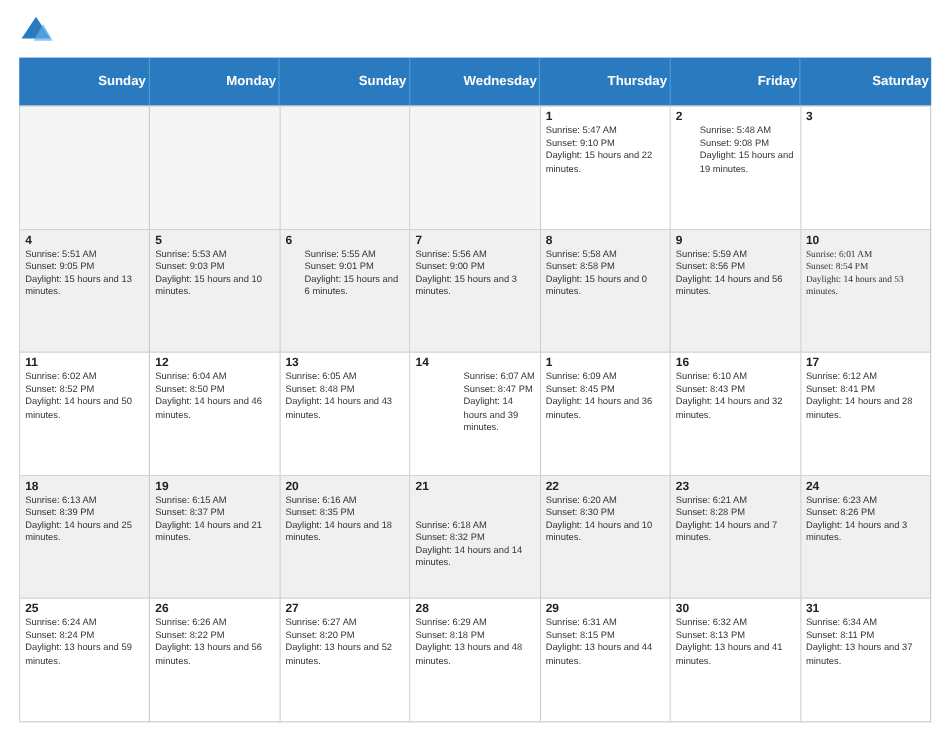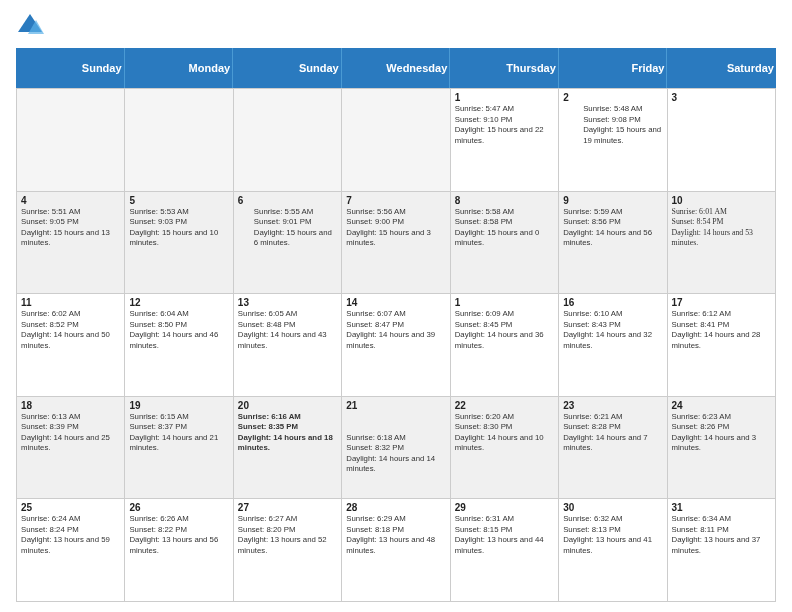--- a/index.html
+++ b/index.html
@@ -230,21 +230,21 @@
 Daylight: 14 hours and 46 minutes.</div>
           </div>
           <div class="cal-cell">
             <span class="day-num">13</span>
             <div class="cell-text" style="white-space: pre-line;">Sunrise: 6:05 AM
 Sunset: 8:48 PM
 Daylight: 14 hours and 43 minutes.</div>
           </div>
           <div class="cal-cell">
             <span class="day-num">14</span>
-            <div class="cell-text" style="white-space: pre-line;">Sunrise: 6:07 AM
+            <div class="cell-text" style="white-space: pre-line; margin-left: 40px;">Sunrise: 6:07 AM
 Sunset: 8:47 PM
 Daylight: 14 hours and 39 minutes.</div>
           </div>
           <div class="cal-cell">
             <span class="day-num">1</span>
             <div class="cell-text" style="white-space: pre-line;">Sunrise: 6:09 AM
 Sunset: 8:45 PM
 Daylight: 14 hours and 36 minutes.</div>
           </div>
           <div class="cal-cell">
@@ -268,21 +268,21 @@
 Daylight: 14 hours and 25 minutes.</div>
           </div>
           <div class="cal-cell shaded">
             <span class="day-num">19</span>
             <div class="cell-text" style="white-space: pre-line;">Sunrise: 6:15 AM
 Sunset: 8:37 PM
 Daylight: 14 hours and 21 minutes.</div>
           </div>
           <div class="cal-cell shaded">
             <span class="day-num">20</span>
-            <div class="cell-text" style="white-space: pre-line; font-weight: bold;">Sunrise: 6:16 AM
+            <div class="cell-text" style="white-space: pre-line;">Sunrise: 6:16 AM
 Sunset: 8:35 PM
 Daylight: 14 hours and 18 minutes.</div>
           </div>
           <div class="cal-cell shaded">
             <span class="day-num">21</span>
             <div class="cell-text" style="white-space: pre-line; margin-top: 22px;">Sunrise: 6:18 AM
 Sunset: 8:32 PM
 Daylight: 14 hours and 14 minutes.</div>
           </div>
           <div class="cal-cell shaded">

